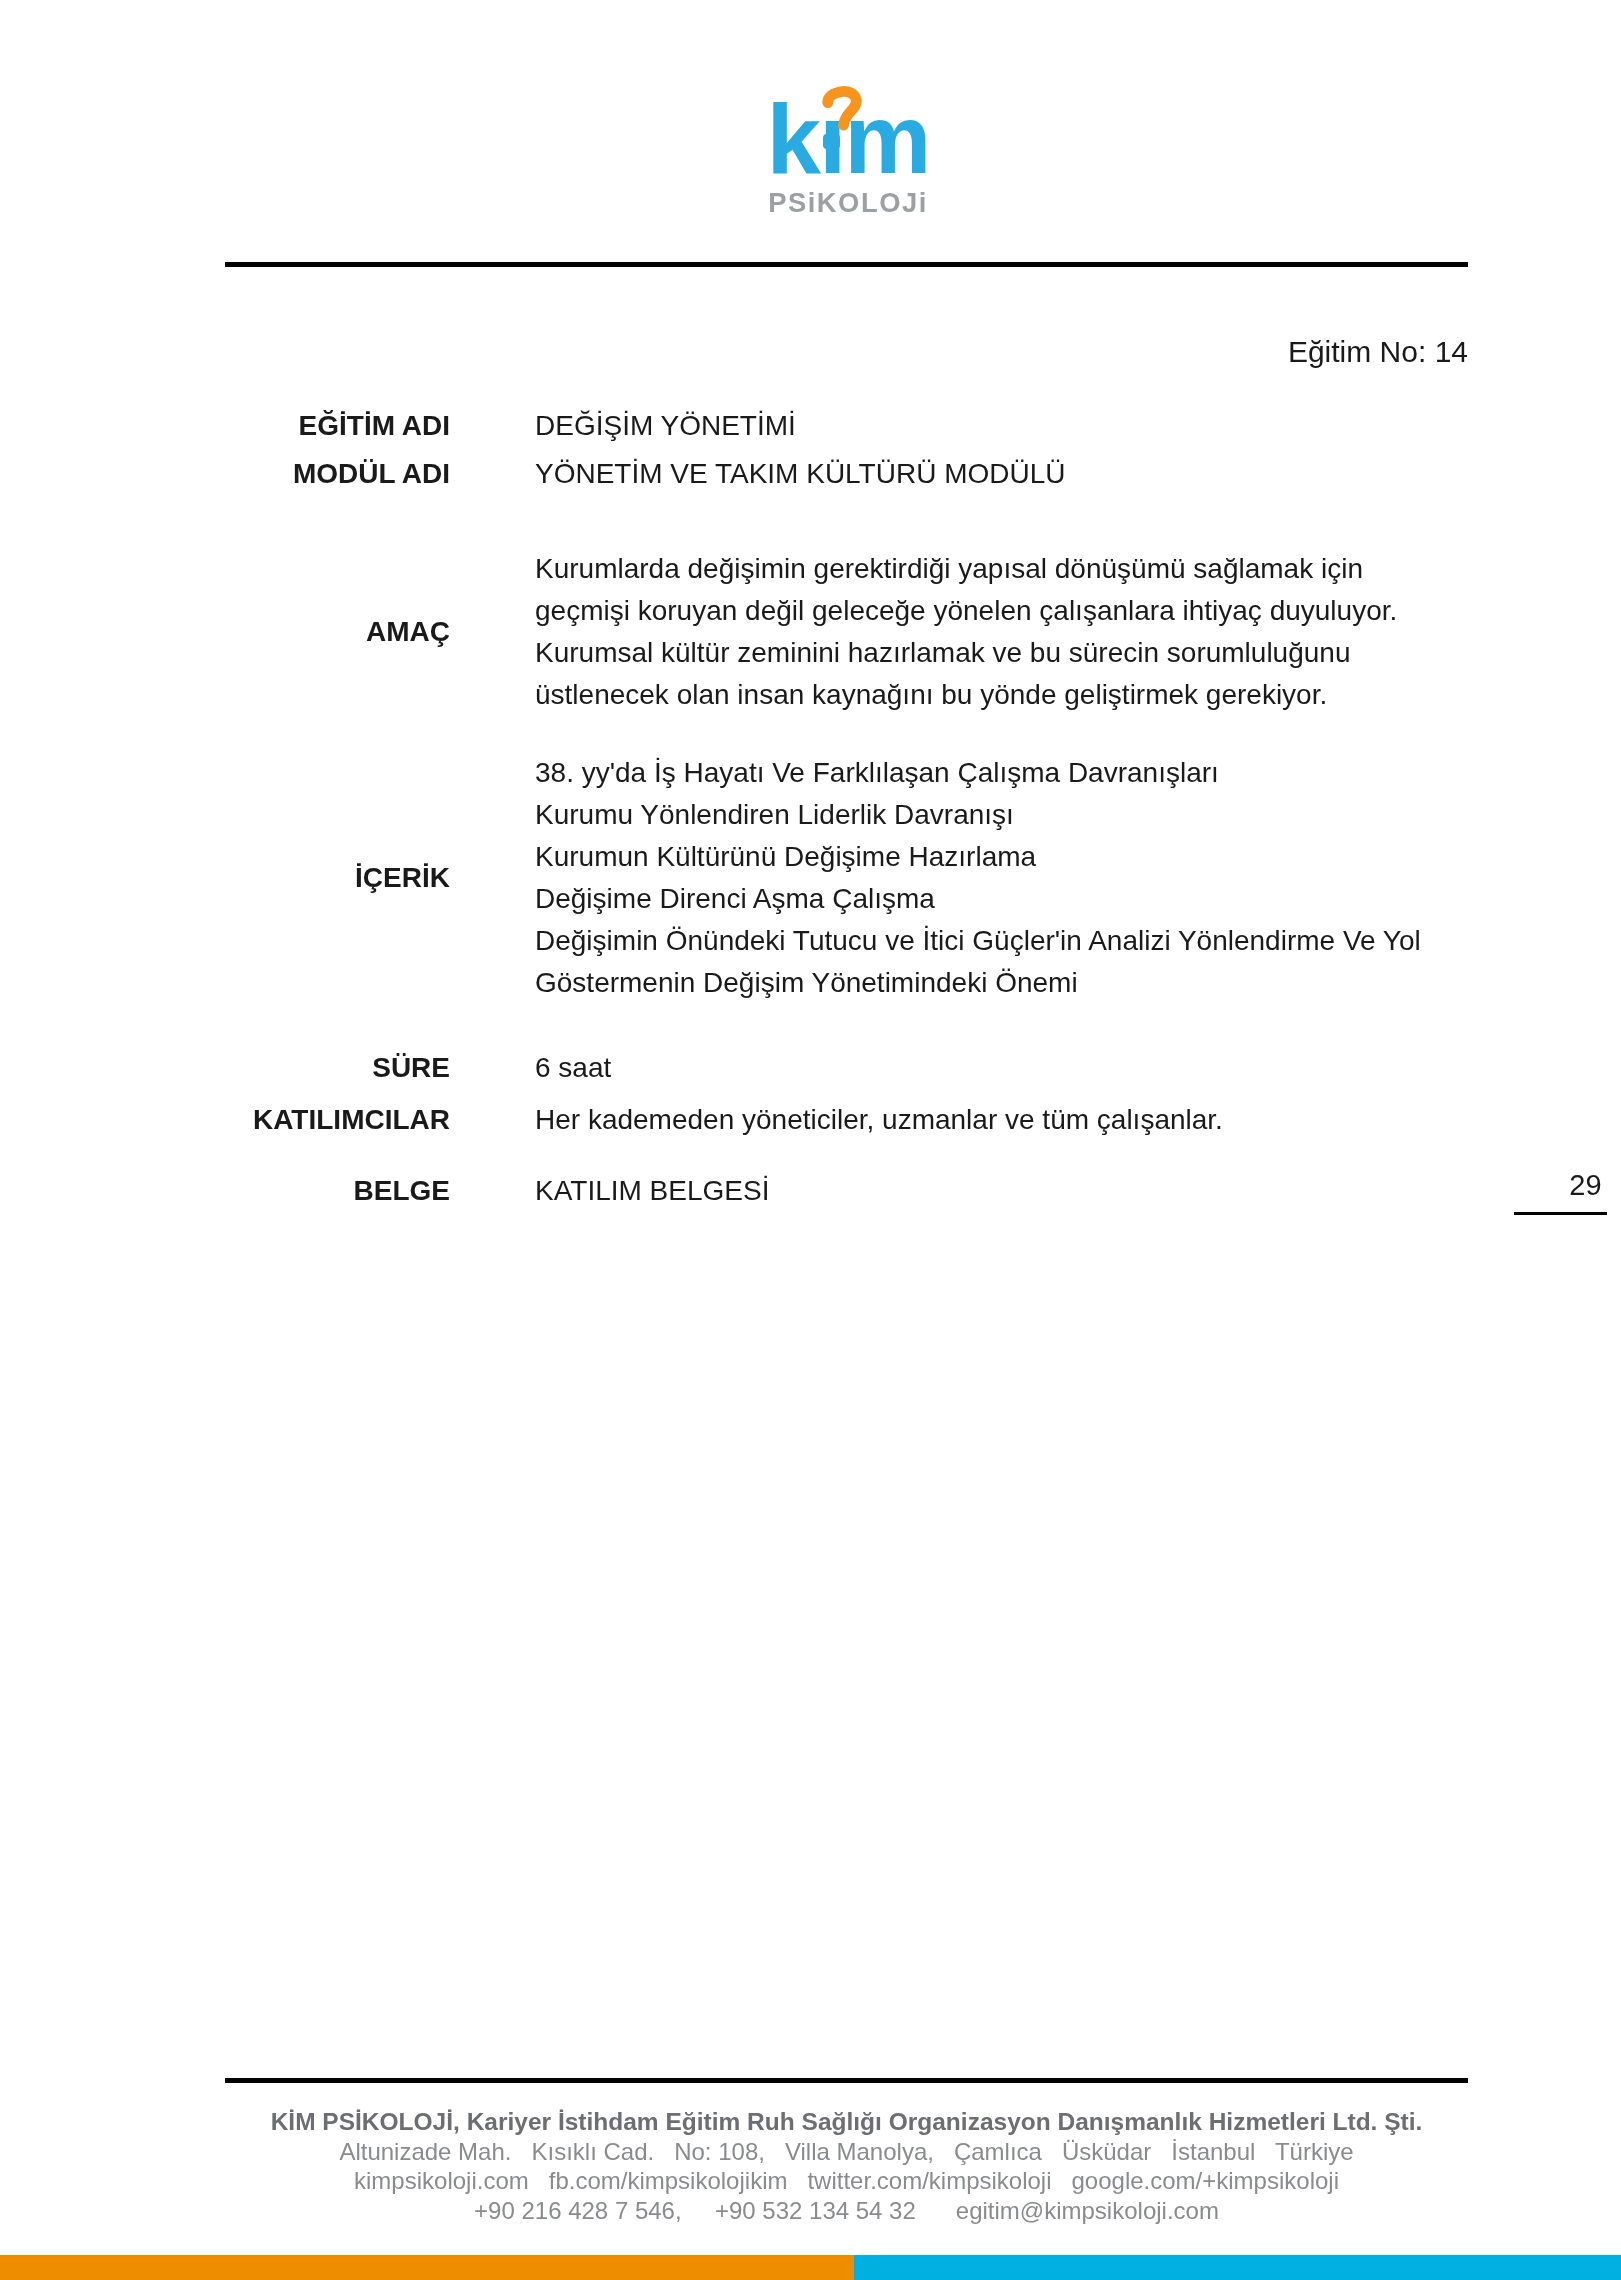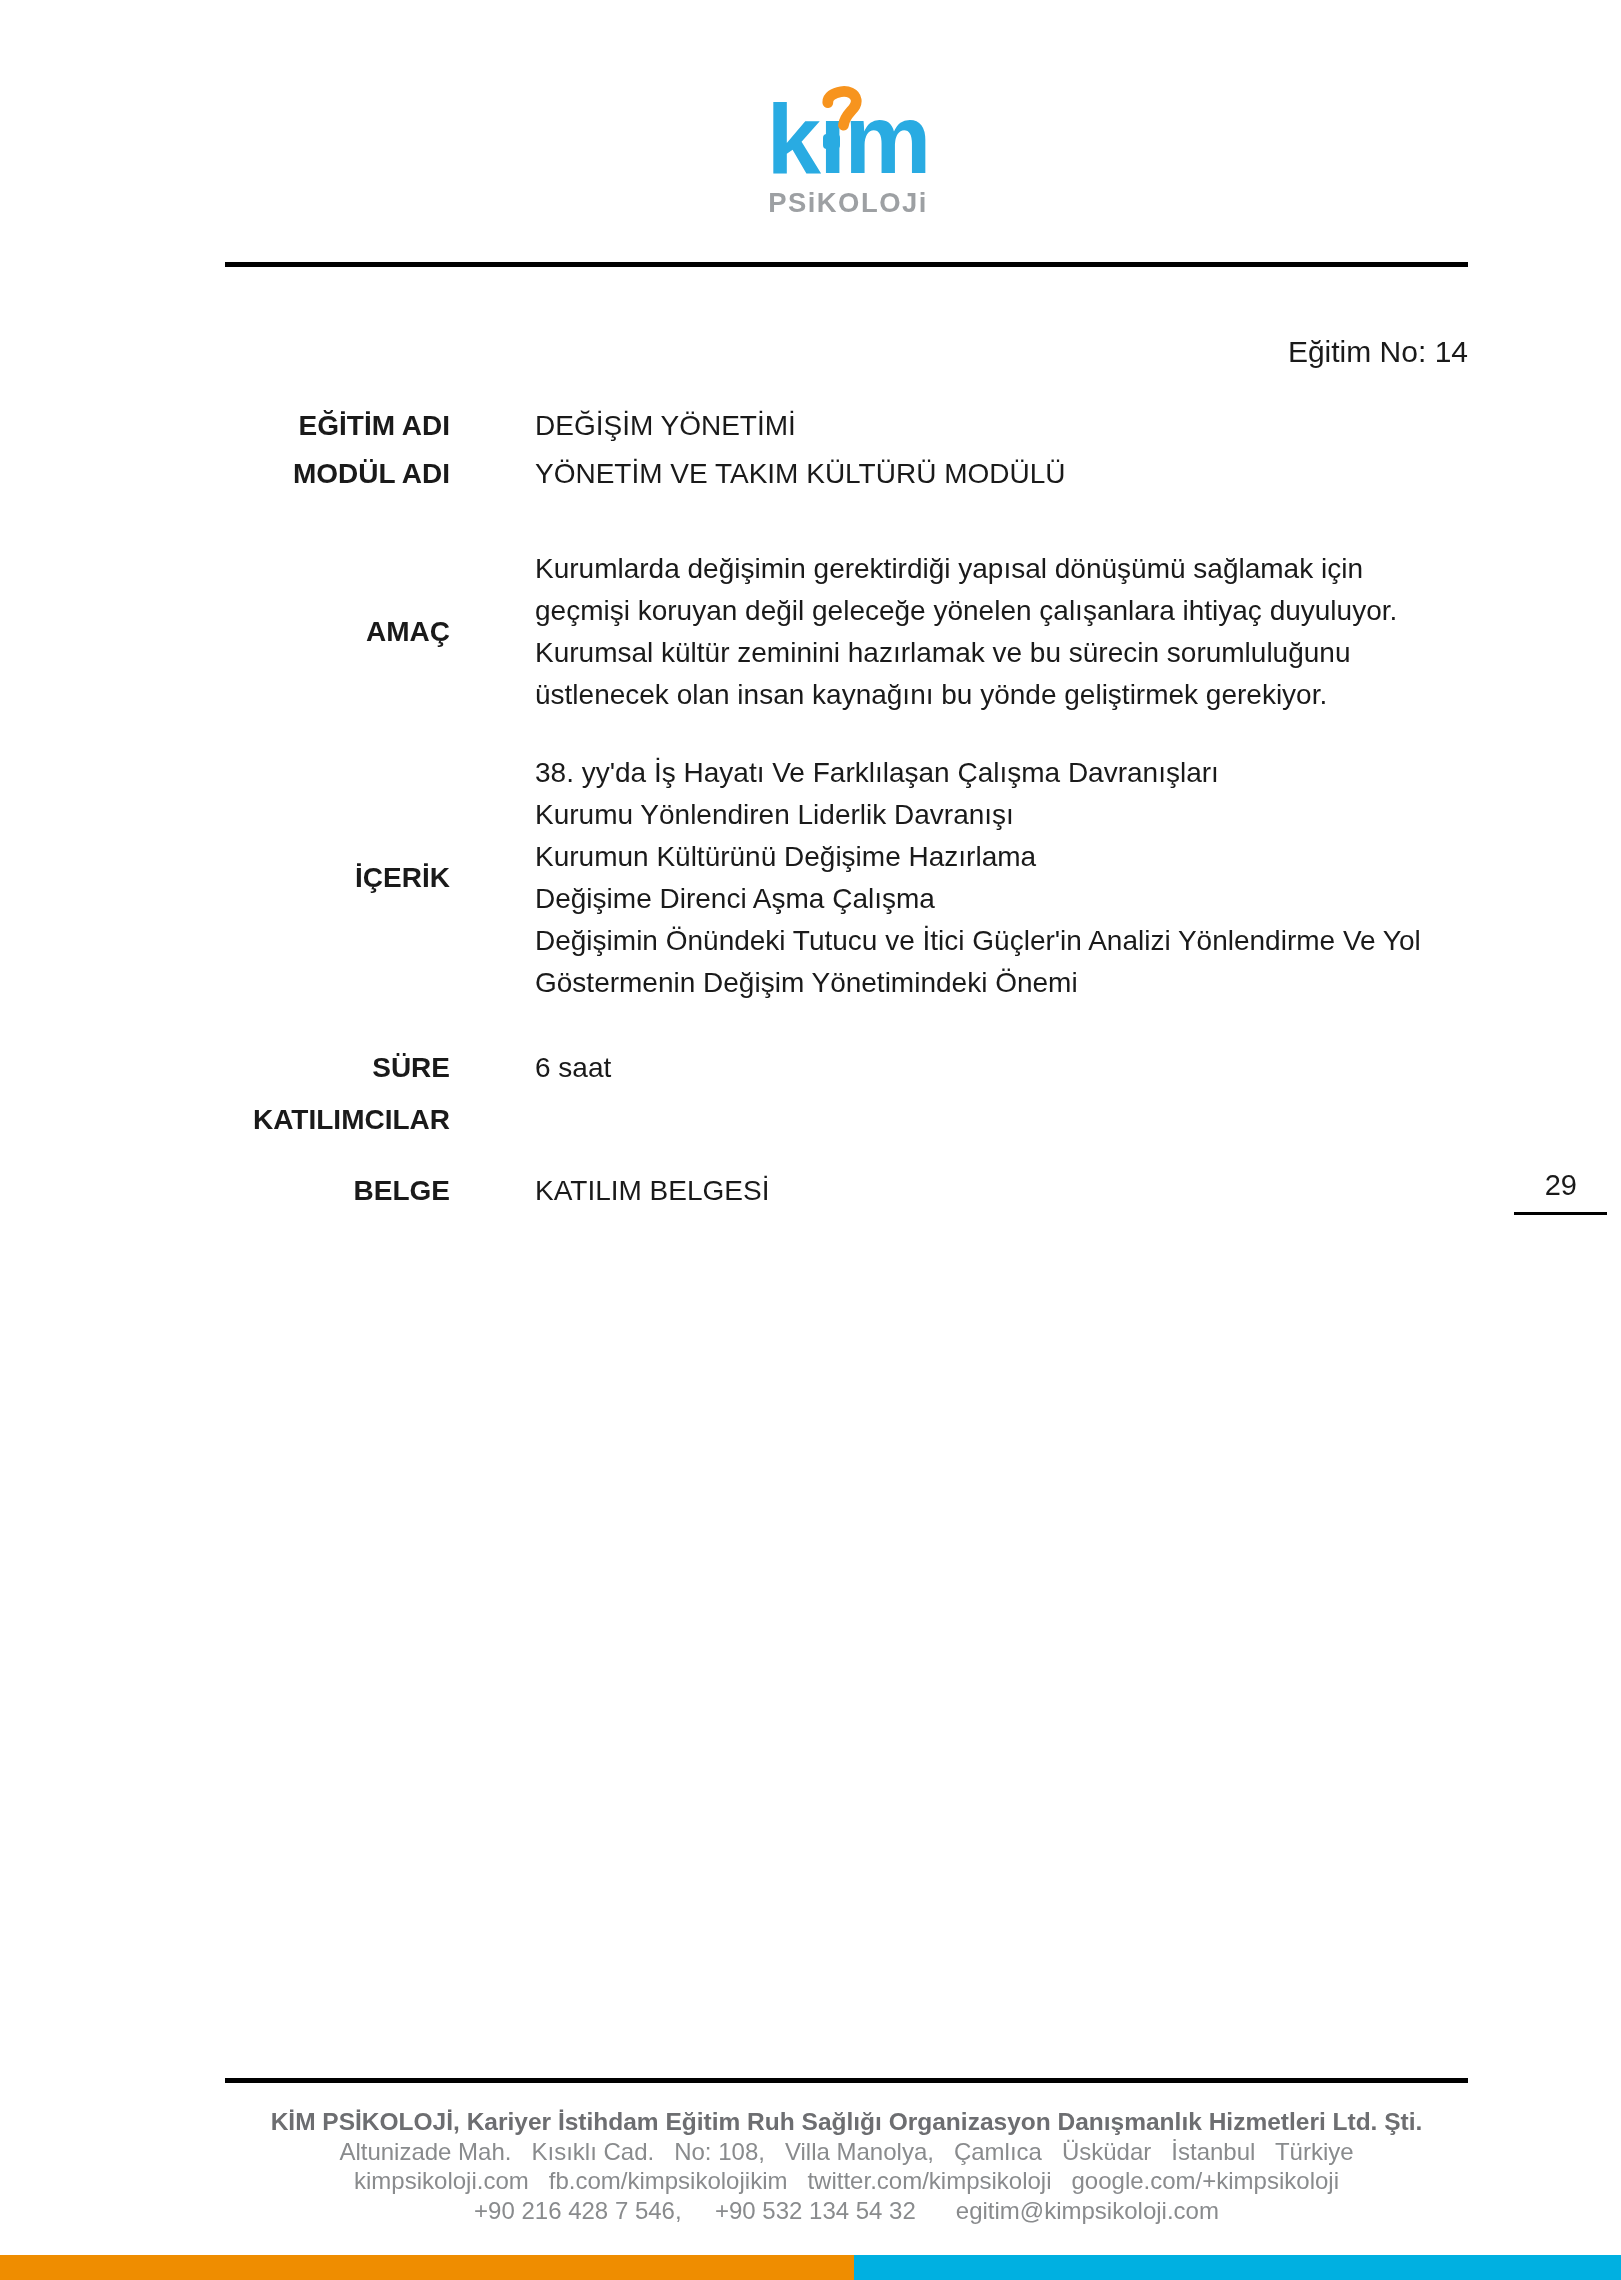--- a/index.html
+++ b/index.html
@@ -59,22 +59,22 @@
   .frow-value div{white-space:nowrap;}
   .row-egitim{top:405px;}
   .row-modul{top:453px;}
   .row-amac{top:547px;min-height:169px;}
   .row-icerik{top:730px;min-height:295px;}
   .row-sure{top:1026px;margin-top:21px;}
   .row-katilimcilar{top:1099px;}
   .row-belge{top:1170px;}
   
   .page-num{
-    position:absolute;left:1514px;top:1168px;width:63px;
-    text-align:right;font-size:29px;line-height:35px;
+    position:absolute;left:1554px;top:1168px;width:63px;
+    text-align:center;font-size:29px;line-height:35px;
   }
   .page-num-rule{
     position:absolute;left:1514px;top:1212px;width:93px;height:2.9px;background:#000;
   }
   
   .footer-line{
     position:absolute;left:225px;width:1243px;
     text-align:center;white-space:pre;
     font-size:24px;line-height:29px;
     color:#898B8D;
@@ -138,20 +138,21 @@
       </div>
   </div>
 
   <div class="frow row-sure">
     <div class="frow-label">SÜRE</div>
     <div class="frow-value">6 saat</div>
   </div>
 
   <div class="frow row-katilimcilar">
     <div class="frow-label">KATILIMCILAR</div>
+    <div class="frow-value">Her kademeden yöneticiler, uzmanlar ve tüm çalışanlar.</div>
   </div>
 
   <div class="frow row-belge">
     <div class="frow-label">BELGE</div>
     <div class="frow-value">KATILIM BELGESİ</div>
   </div>
 
   <div class="page-num">29</div>
   <div class="page-num-rule"></div>
 

